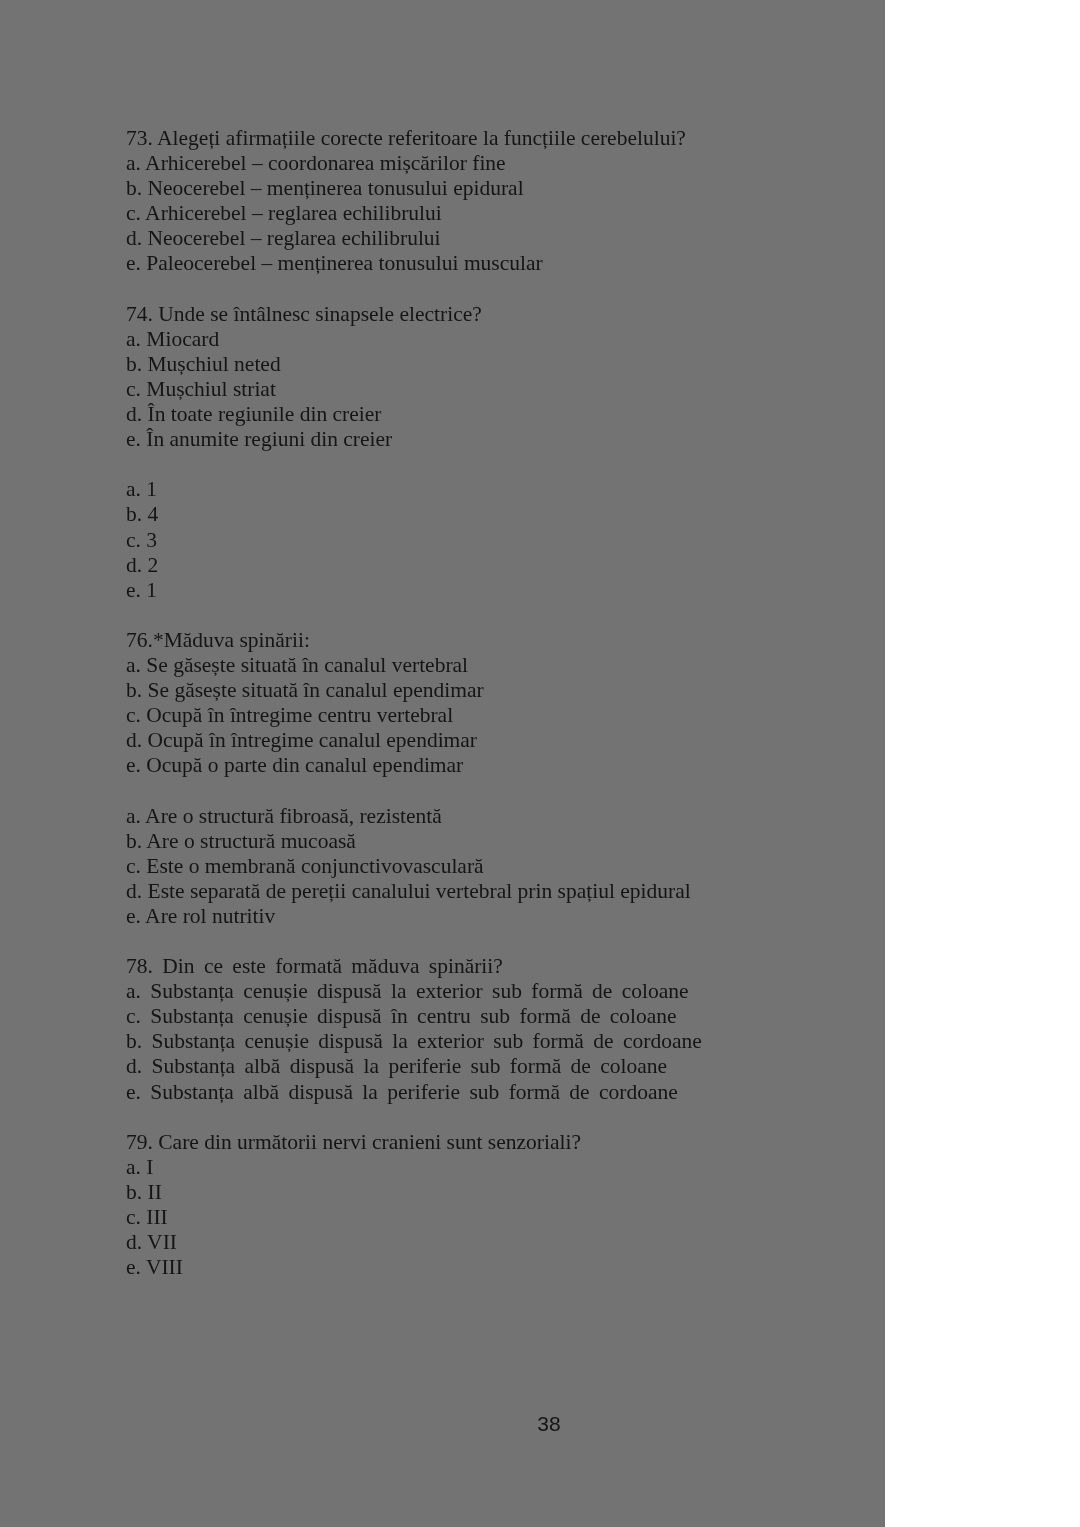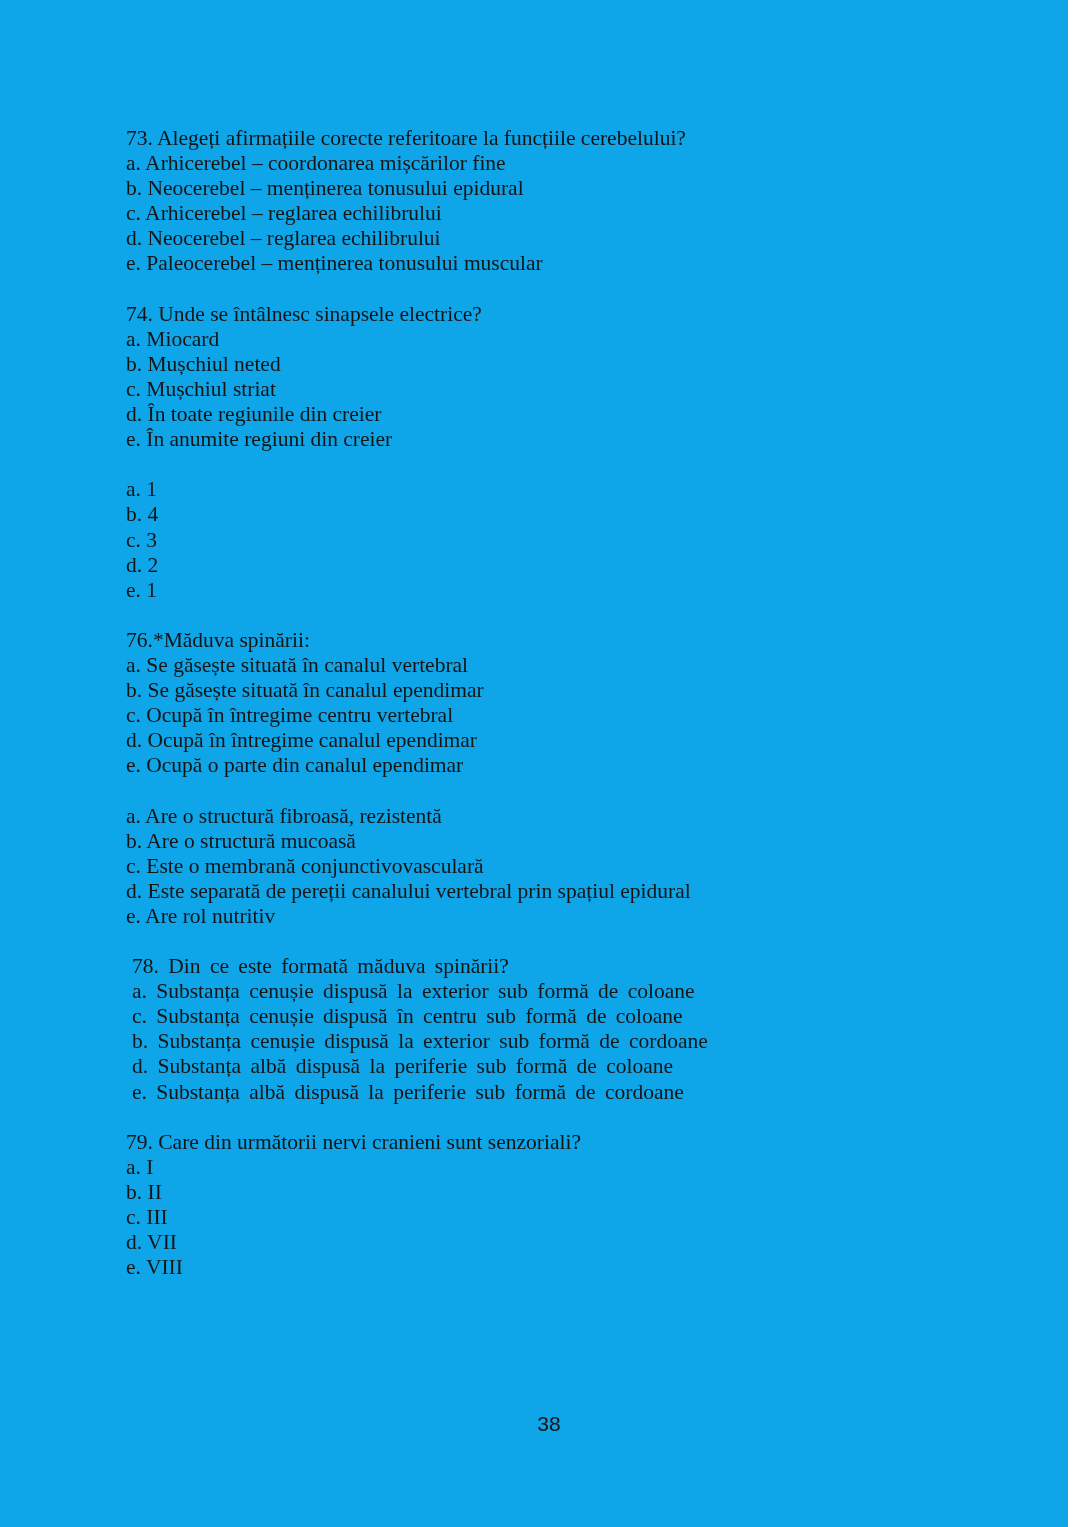--- a/index.html
+++ b/index.html
@@ -2,23 +2,23 @@
 <html lang="ro"><head>
 <meta charset="utf-8">
 <style>
   html, body {
     margin: 0;
     padding: 0;
     background: #ffffff;
   }
   .doc-page {
     position: relative;
-    width: 1068px;
+    width: 885px;
     height: 1527px;
-    background: #0ea5e9;
+    background: #737373;
     overflow: hidden;
     font-family: "Liberation Serif", "DejaVu Serif", serif;
     color: #151515;
   }
   .content {
     position: absolute;
     left: 126px;
     top: 126px;
     width: 930px;
     font-size: 21.5px;
@@ -30,21 +30,20 @@
   .question p {
     margin: 0;
     padding: 0;
   }
   .q-option {
     padding-left: 104px;
   }
   
   .wide-spacing p {
     word-spacing: 4px;
-    margin-left: 6px;
   }
   .page-footer {
     position: absolute;
     top: 1412px;
     left: 0;
     width: 1080px;
     text-align: center;
   }
   .page-number {
     font-family: "Liberation Sans", "DejaVu Sans", sans-serif;

